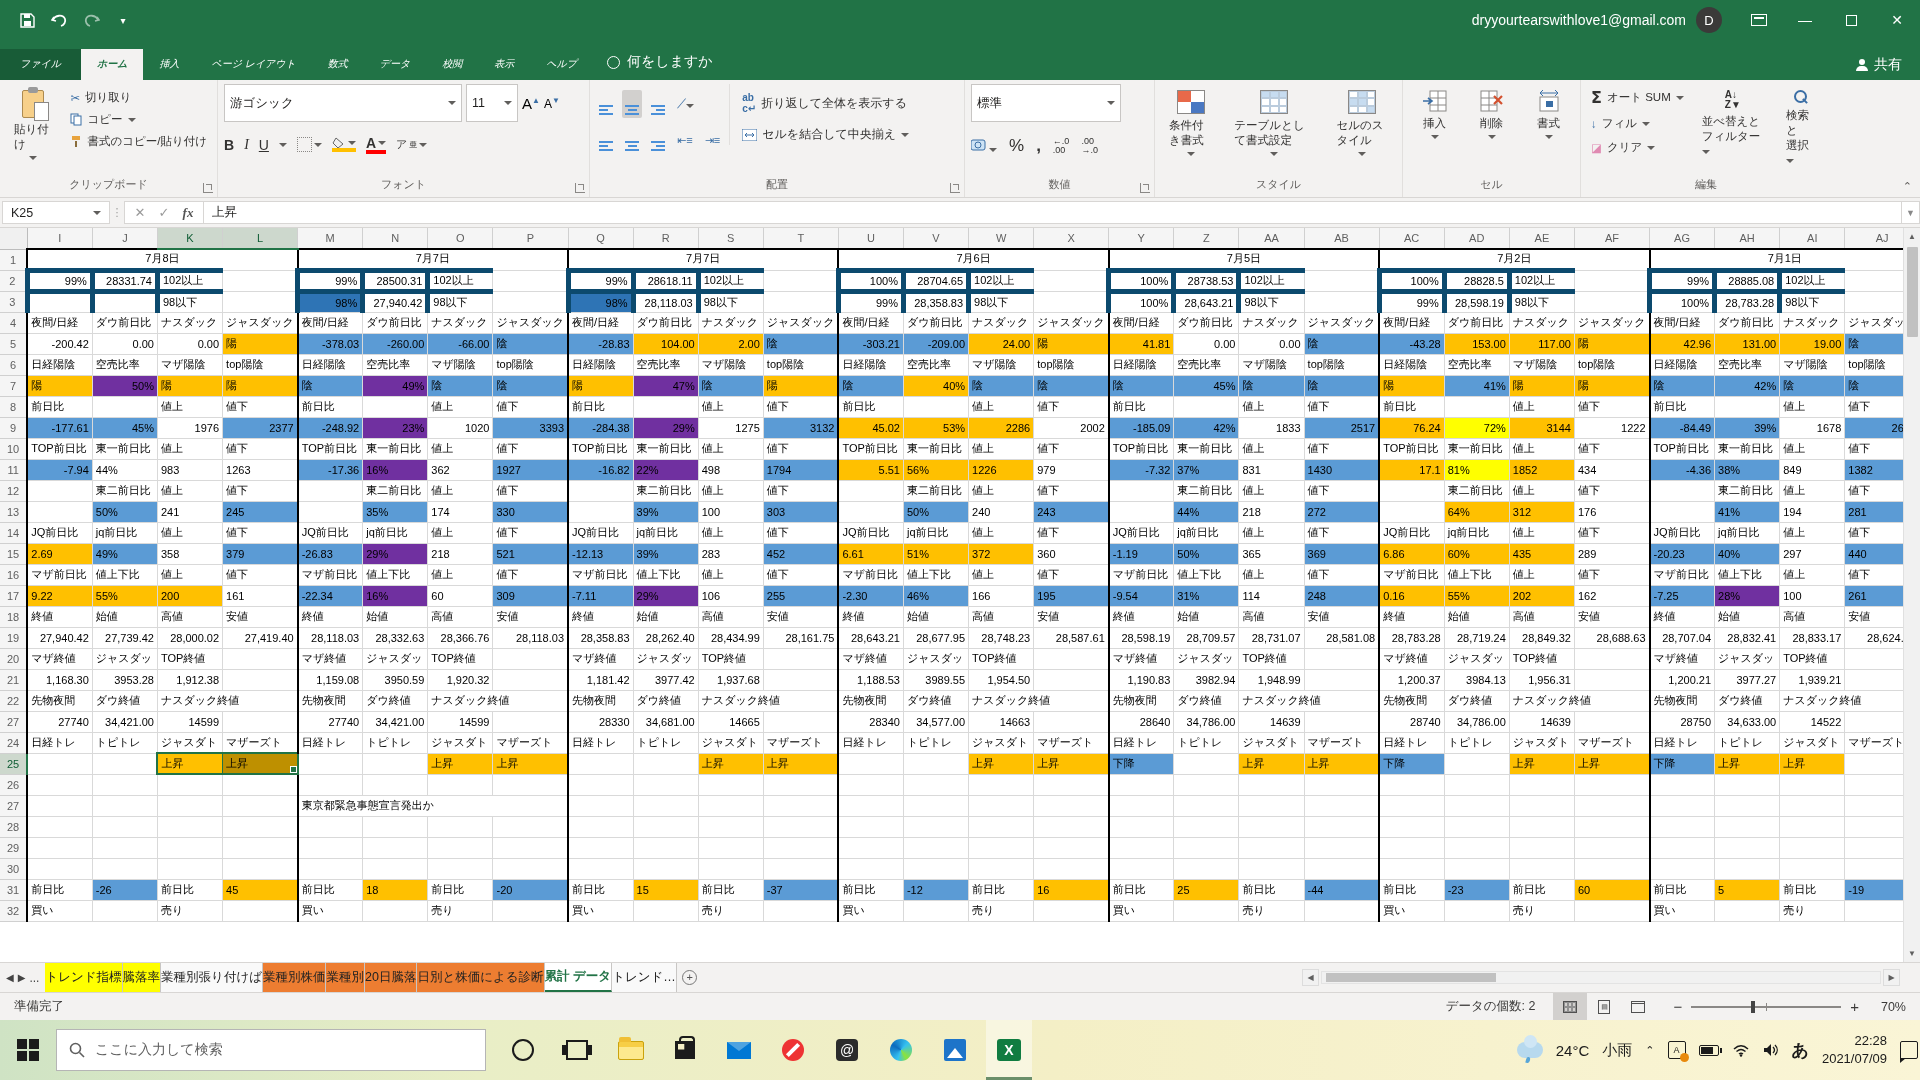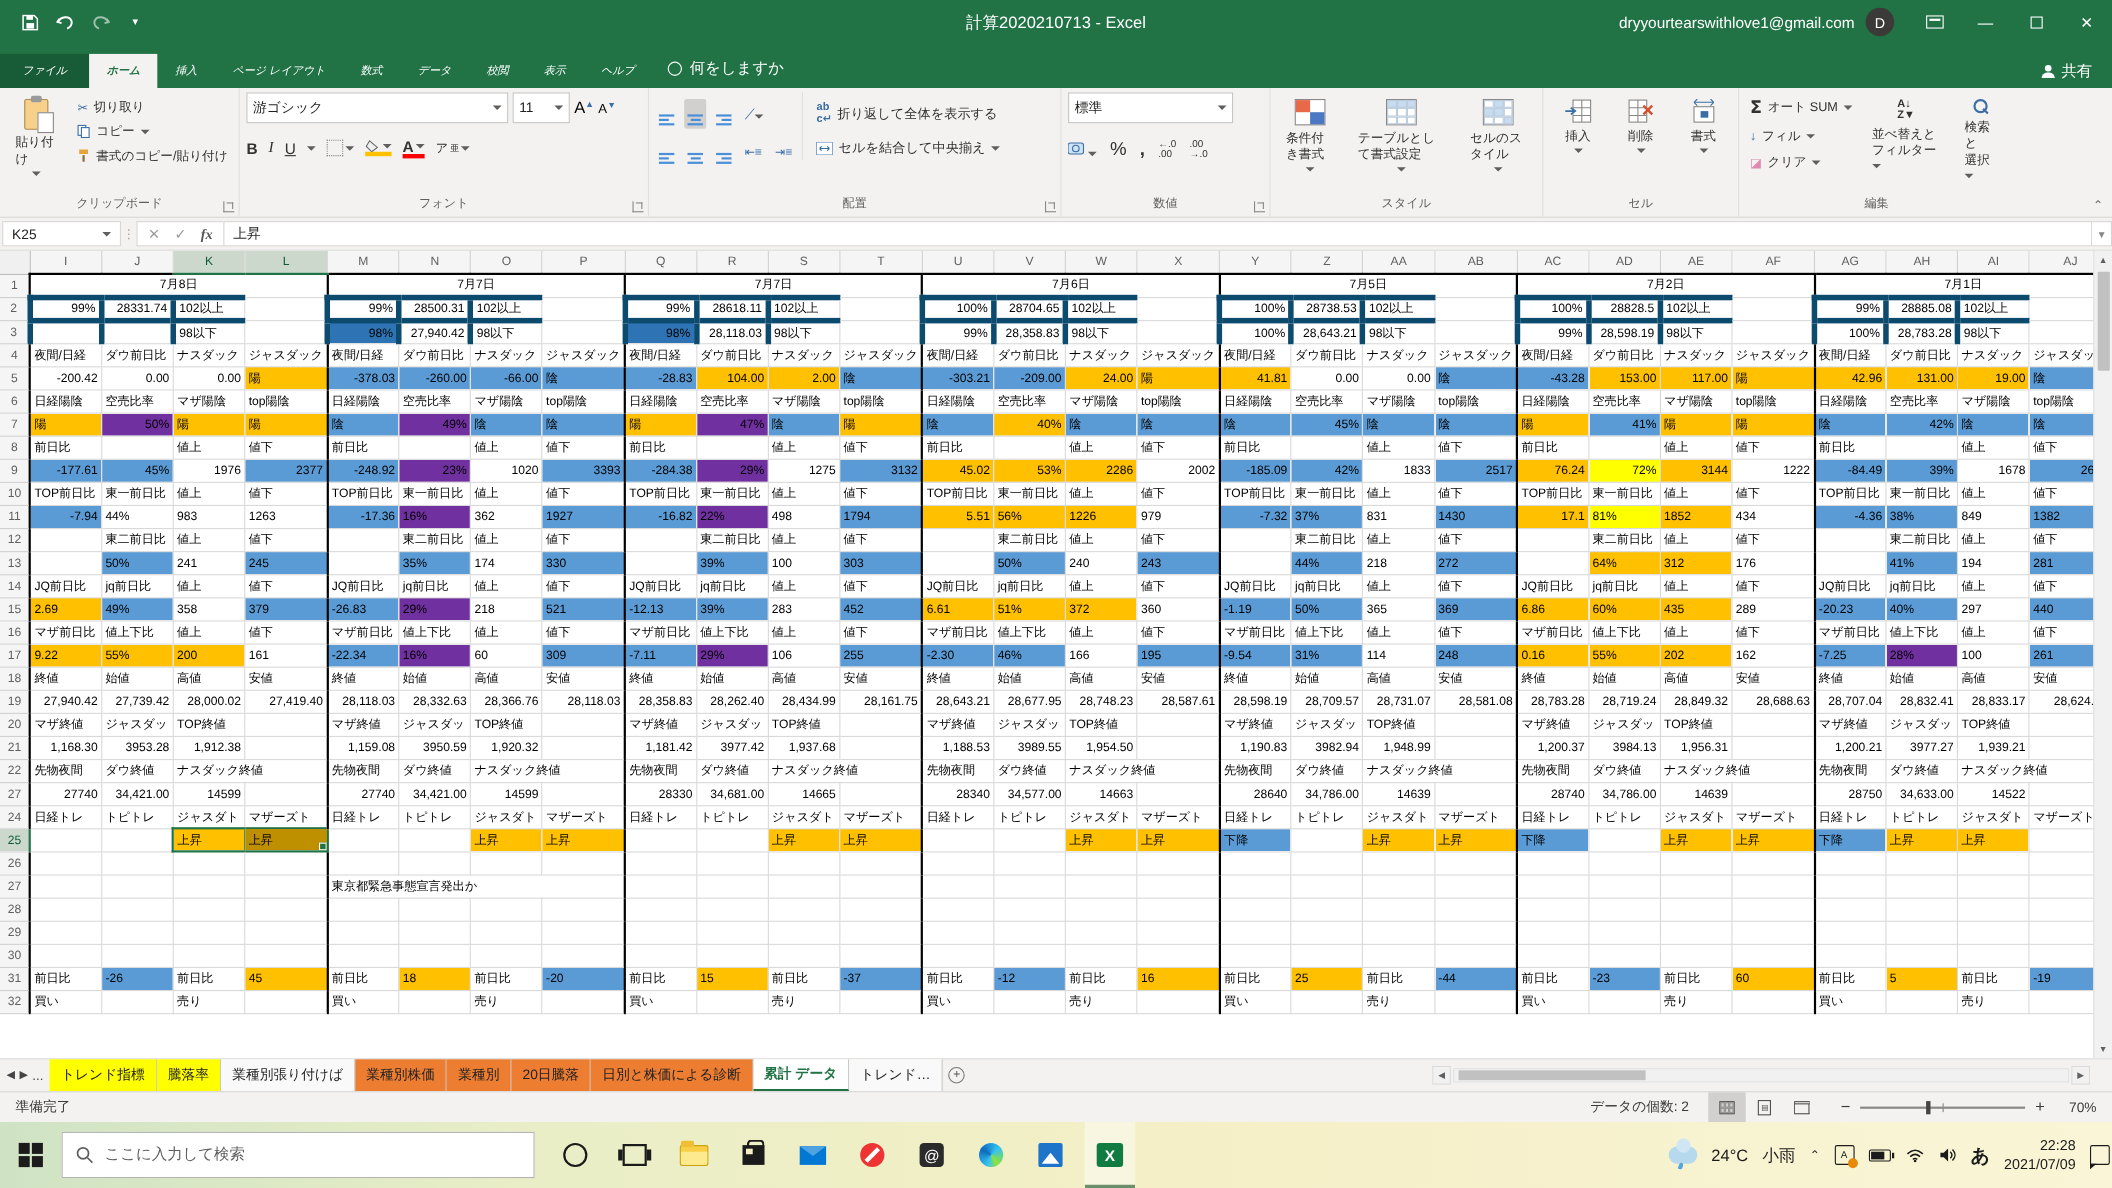--- a/index.html
+++ b/index.html
@@ -44,21 +44,21 @@
   .dlg::after{content:"";position:absolute;left:2px;bottom:2px;width:5px;height:5px;border-right:1px solid #8a8886;border-top:1px solid #8a8886;}
   .bigbtn { display:flex; flex-direction:column; align-items:center; justify-content:center; gap:4px;
     font-size:11.5px; color:#323130; padding:6px 8px; cursor:pointer; border-radius:2px; }
   .smallrow { display:flex; flex-direction:column; gap:3px; padding-top:4px; }
   .sbtn { display:flex; align-items:center; gap:5px; font-size:11.5px; color:#323130; cursor:pointer; padding:2px 4px; border-radius:2px; white-space:nowrap; }
   .clip { width:22px; height:28px; background:#f7d08a; border:1px solid #ad8a4f; border-radius:2px; position:relative; }
   .clip::before { content:""; position:absolute; top:-4px; left:5px; width:10px; height:6px; background:#9a9a9a; border-radius:2px; }
   .clip::after { content:""; position:absolute; right:-6px; bottom:-4px; width:13px; height:17px; background:#fff; border:1px solid #8a8886; }
   .caret { width:0; height:0; border-left:4px solid transparent; border-right:4px solid transparent; border-top:4px solid #605e5c; display:inline-block; }
   .fontbox { display:flex; align-items:center; gap:4px; }
-  .combo { background:#fff; border:1px solid #c8c6c4; height:28px; display:flex; align-items:center;
+  .combo { background:#fff; border:1px solid #c8c6c4; height:38px; display:flex; align-items:center;
     font-size:12.5px; padding:0 5px; gap:6px; color:#201f1e; }
   .combo .caret { margin-left:auto; }
   .fmt-row { display:flex; align-items:center; gap:10px; margin-top:7px; font-size:14px; color:#323130; }
   .fmt-row .fb { cursor:pointer; display:flex; align-items:center; gap:2px; }
   .bold { font-weight:bold; } .ital { font-style:italic; font-family:"Liberation Serif",serif;} .undl { text-decoration:underline; }
   .abar { position:relative; padding-bottom:3px; }
   .abar::after { content:""; position:absolute; left:0; right:0; bottom:0; height:4px; }
   .fillic::after { background:#FFC000; } .colic::after { background:#FF0000; }
   .bord { width:15px; height:15px; border:1px dotted #8a8886; display:inline-block; }
   .alignlines { display:inline-flex; flex-direction:column; gap:2px; }
@@ -120,21 +120,21 @@
   .vscroll { position:absolute; top:0; right:0; width:17px; bottom:0; background:#f1f1f1; border-left:1px solid #e0e0e0;
     display:flex; flex-direction:column; align-items:center; }
   .vs-a { height:17px; width:17px; font-size:8px; color:#606060; display:flex; align-items:center; justify-content:center; cursor:pointer; }
   .vs-thumb { width:11px; height:90px; background:#c1c1c1; border-radius:1px; margin-top:2px; cursor:grab; }
   .vs-bot { margin-top:auto; }
 
   
   .sheetbar { height:30px; background:#f3f2f1; border-top:1px solid #d8d6d4; display:flex; align-items:stretch; font-size:12.5px; flex:none; }
   .snav { display:flex; align-items:center; gap:4px; padding:0 6px; color:#444; }
   .snav span { cursor:pointer; font-size:10px; }
-  .stab { display:flex; align-items:center; padding:0 10px; border-right:1px solid #c8c6c4; cursor:pointer; color:#222; white-space:nowrap; }
+  .stab { display:flex; align-items:center; padding:0 0; border-right:1px solid #c8c6c4; cursor:pointer; color:#222; white-space:nowrap; }
   .stab.yellow { background:#FFFF00; }
   .stab.orange { background:#ED7D31; }
   .stab.plain  { background:#f9f9f9; }
   .stab.active { background:#fff; color:#217346; font-weight:bold; border-bottom:2px solid #217346; }
   .addsheet { width:26px; display:flex; align-items:center; justify-content:center; color:#555; cursor:pointer; }
   .pluscirc { width:15px; height:15px; border:1px solid #777; border-radius:50%; display:flex; align-items:center; justify-content:center; font-size:11px; line-height:1; }
   .hscroll { margin-left:auto; display:flex; align-items:center; gap:2px; padding:0 20px 0 6px; }
   .hs-a { width:17px; height:17px; background:#f1f1f1; border:1px solid #dcdcdc; color:#606060; font-size:8px; display:flex; align-items:center; justify-content:center; cursor:pointer;}
   .hs-track { width:560px; height:13px; background:#f1f1f1; border:1px solid #e3e3e3; position:relative; }
   .hs-thumb { position:absolute; left:4px; top:1px; height:9px; width:170px; background:#c1c1c1; cursor:grab;}
@@ -222,21 +222,20 @@
         </svg>
     </span>
     <span class="ic" style="opacity:.55">
       <svg width="17" height="15" viewBox="0 0 17 15">
           <path d="M14 4 L16 7 L12 8" fill="none" stroke="#fff" stroke-width="1.6"></path>
           <path d="M15 7 C13 2, 5 1, 3 6 C2 9, 4 12, 7 13" fill="none" stroke="#fff" stroke-width="1.8"></path>
         </svg>
     </span>
     <span class="ic" style="font-size:10px;">▾</span>
   </div>
-  <div class="tb-title">計算2020210713 - Excel</div>
   <div class="tb-right">
     <span class="tb-mail">dryyourtearswithlove1@gmail.com</span>
     <span class="avatar">D</span>
     <span class="winbtn">
         <span class="ribbonopt"></span>
       </span>
     <span class="winbtn">—</span>
     <span class="winbtn">
         <span class="maxbox"></span>
       </span>

